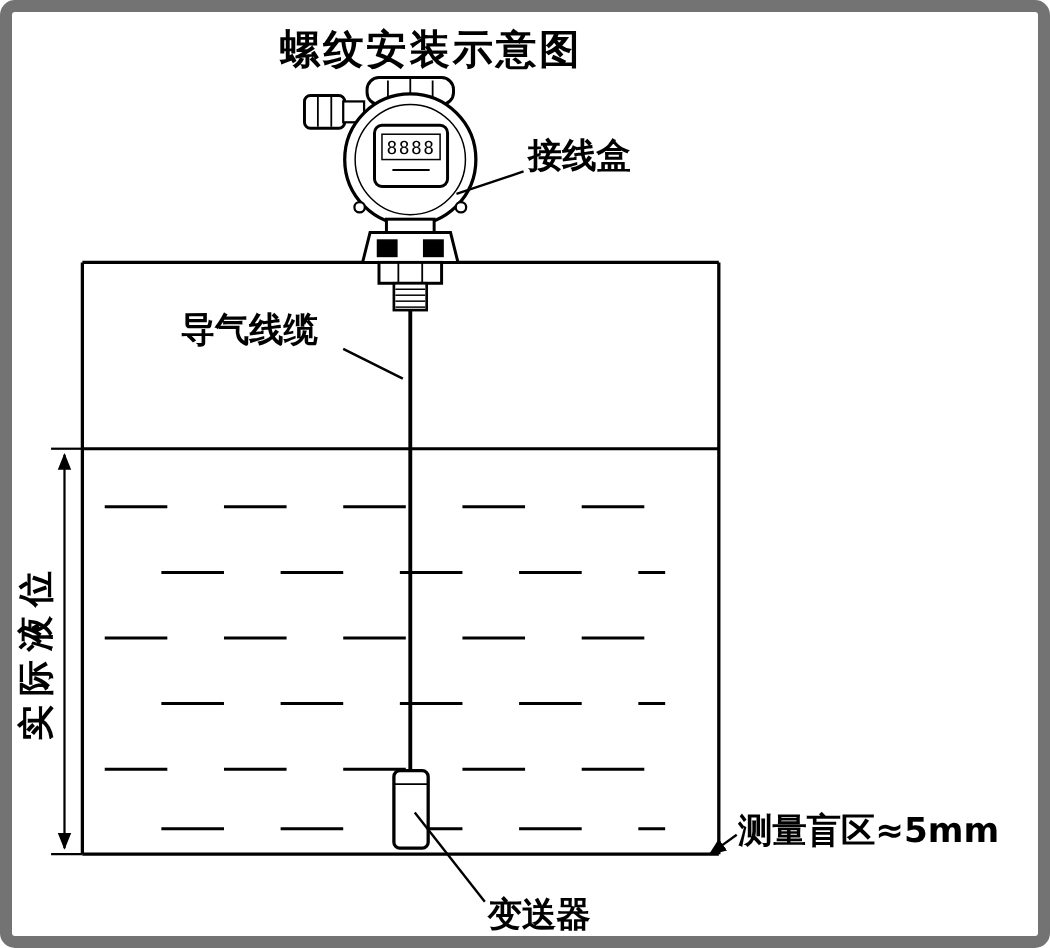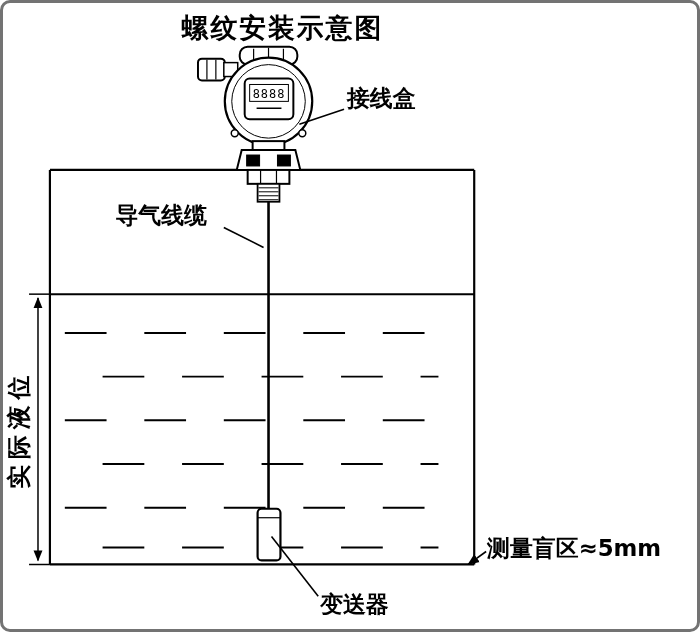--- a/index.html
+++ b/index.html
@@ -1,21 +1,21 @@
 <!DOCTYPE html>
 <html><head>
 <meta charset="utf-8">
 <style>
   html, body { margin: 0; padding: 0; background: #ffffff; }
   .screen {
     position: relative;
     width: 700px;
     height: 632px;
     background: #ffffff;
-    border: 3px solid #737373;
+    border: 8px solid #737373;
     border-radius: 10px;
     box-sizing: border-box;
     overflow: hidden;
     font-family: "DejaVu Sans", "Liberation Sans", sans-serif;
   }
   svg { display: block; }
   text { fill: #000000; }
 </style>
 </head>
 <body>

